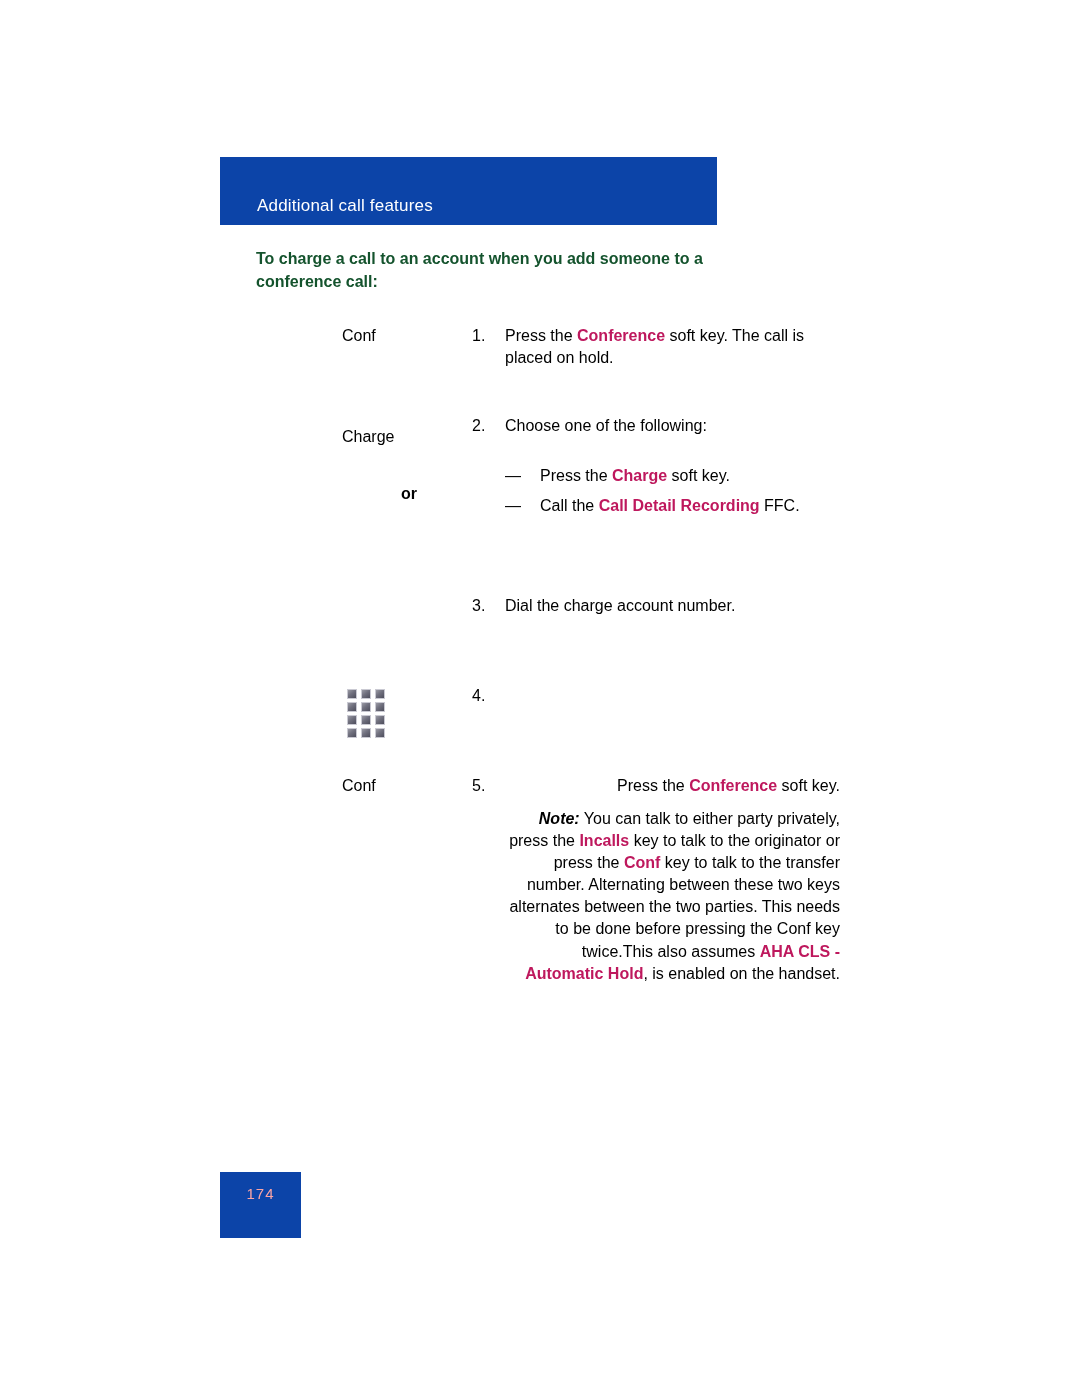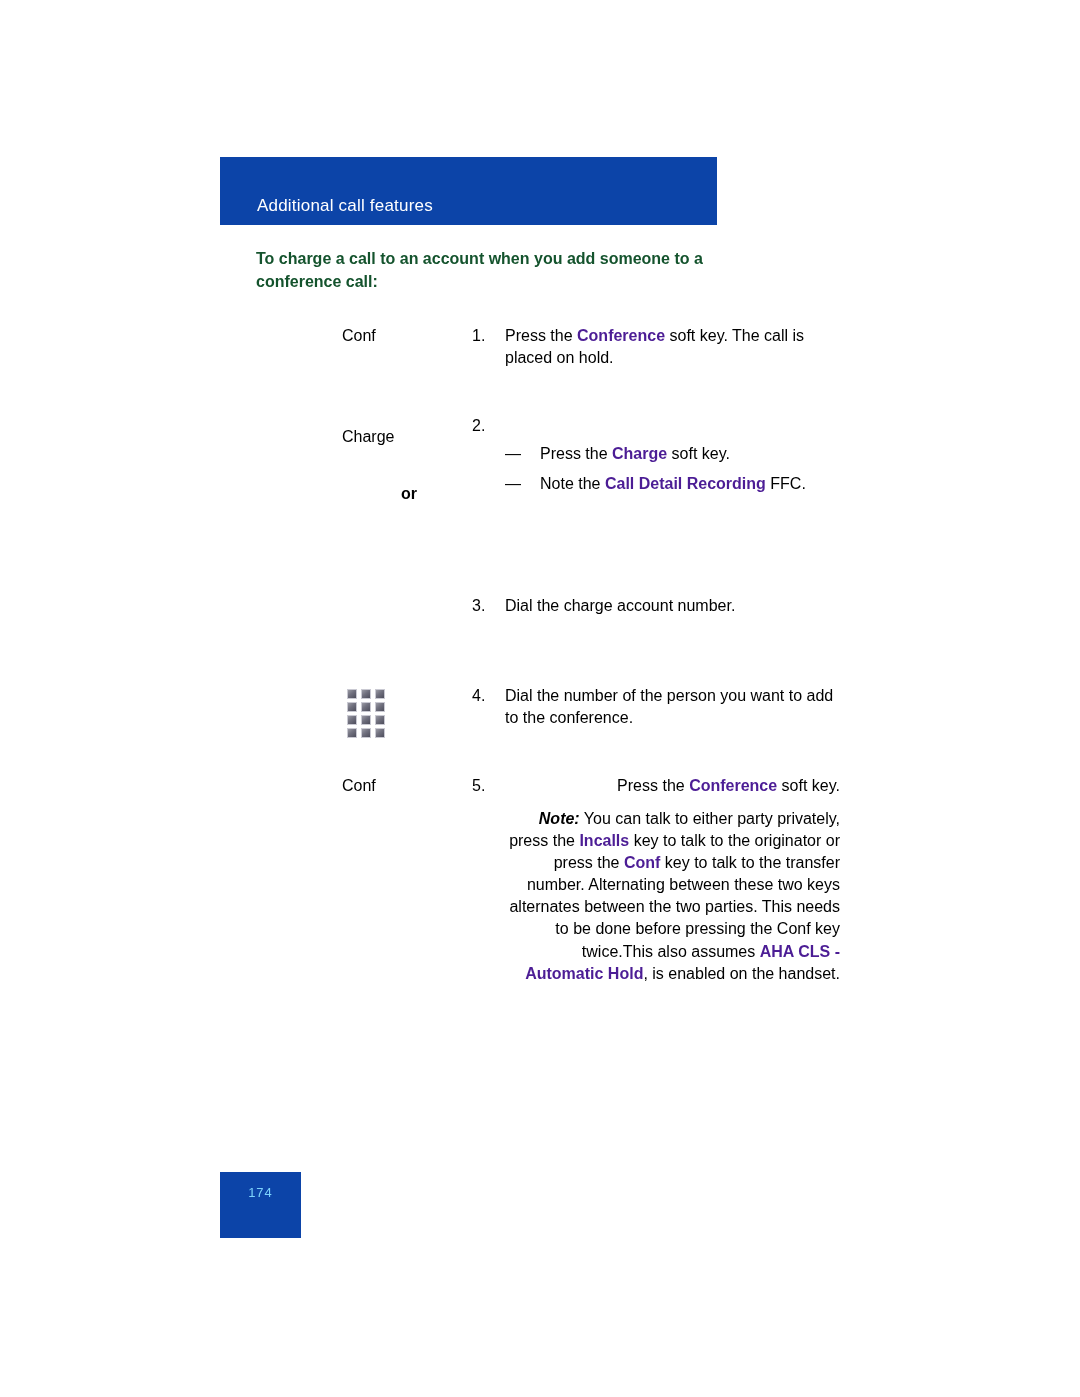--- a/index.html
+++ b/index.html
@@ -105,21 +105,21 @@
     position: relative;
     padding-left: 35px;
     line-height: 1.38;
   }
   .sub-dash {
     position: absolute;
     left: 0;
     top: 0;
   }
   .kw {
-    color: #4c1d95;
+    color: #be185d;
     font-weight: bold;
   }
   .note-lead {
     font-weight: bold;
     font-style: italic;
     margin-top: 40px;
   }
 
   
   .dialpad-icon {
@@ -150,23 +150,23 @@
     width: 81px;
     height: 66px;
     background: #0c44a8;
   }
   .page-number-text {
     position: absolute;
     left: 0;
     right: 0;
     top: 13px;
     text-align: center;
-    font-size: 13px;
+    font-size: 15px;
     letter-spacing: 1px;
-    color: #7dd3fc;
+    color: #fca5a5;
   }
 </style>
 </head>
 <body>
 
 <div class="page">
 
   <div class="header-banner">
     <div class="header-banner-title">Additional call features</div>
   </div>
@@ -181,26 +181,27 @@
       <div class="step-text">
         <span>Press the </span><span class="kw">Conference</span><span> soft key. The call is placed on hold.</span>
       </div>
     </div>
 
     <div class="step-row" style="height:180px;">
       <div class="step-label" style="top:11px;">Charge</div>
       <div class="step-label bold" style="top:68px;">or</div>
       <div class="step-num">2.</div>
       <div class="step-text" style="width:360px;">
+        <div>Choose one of the following:</div>
         <ul class="sub-list">
           <li class="sub-item" style="margin-top:28px;">
             <span class="sub-dash">—</span><span>Press the </span><span class="kw">Charge</span><span> soft key.</span>
           </li>
           <li class="sub-item" style="margin-top:8px;">
-            <span class="sub-dash">—</span><span>Note the </span><span class="kw">Call Detail Recording</span><span> FFC.</span>
+            <span class="sub-dash">—</span><span>Call the </span><span class="kw">Call Detail Recording</span><span> FFC.</span>
           </li>
         </ul>
       </div>
     </div>
 
     <div class="step-row" style="height:90px;">
       <div class="step-num">3.</div>
       <div class="step-text" style="width:360px;">
         <span>Dial the charge account number.</span>
       </div>
@@ -215,23 +216,20 @@
         <span class="dialpad-key"></span>
         <span class="dialpad-key"></span>
         <span class="dialpad-key"></span>
         <span class="dialpad-key"></span>
         <span class="dialpad-key"></span>
         <span class="dialpad-key"></span>
         <span class="dialpad-key"></span>
         <span class="dialpad-key"></span>
       </div>
       <div class="step-num">4.</div>
-      <div class="step-text" style="width:340px;">
-        <span>Dial the number of the person you want to add to the conference.</span>
-      </div>
     </div>
 
     <div class="step-row" style="height:260px;">
       <div class="step-label">Conf</div>
       <div class="step-num">5.</div>
       <div class="step-text" style="width:335px;text-align:right;">
         <div>
           <span>Press the </span><span class="kw">Conference</span><span> soft key.</span>
         </div>
         <div style="margin-top:11px;">

